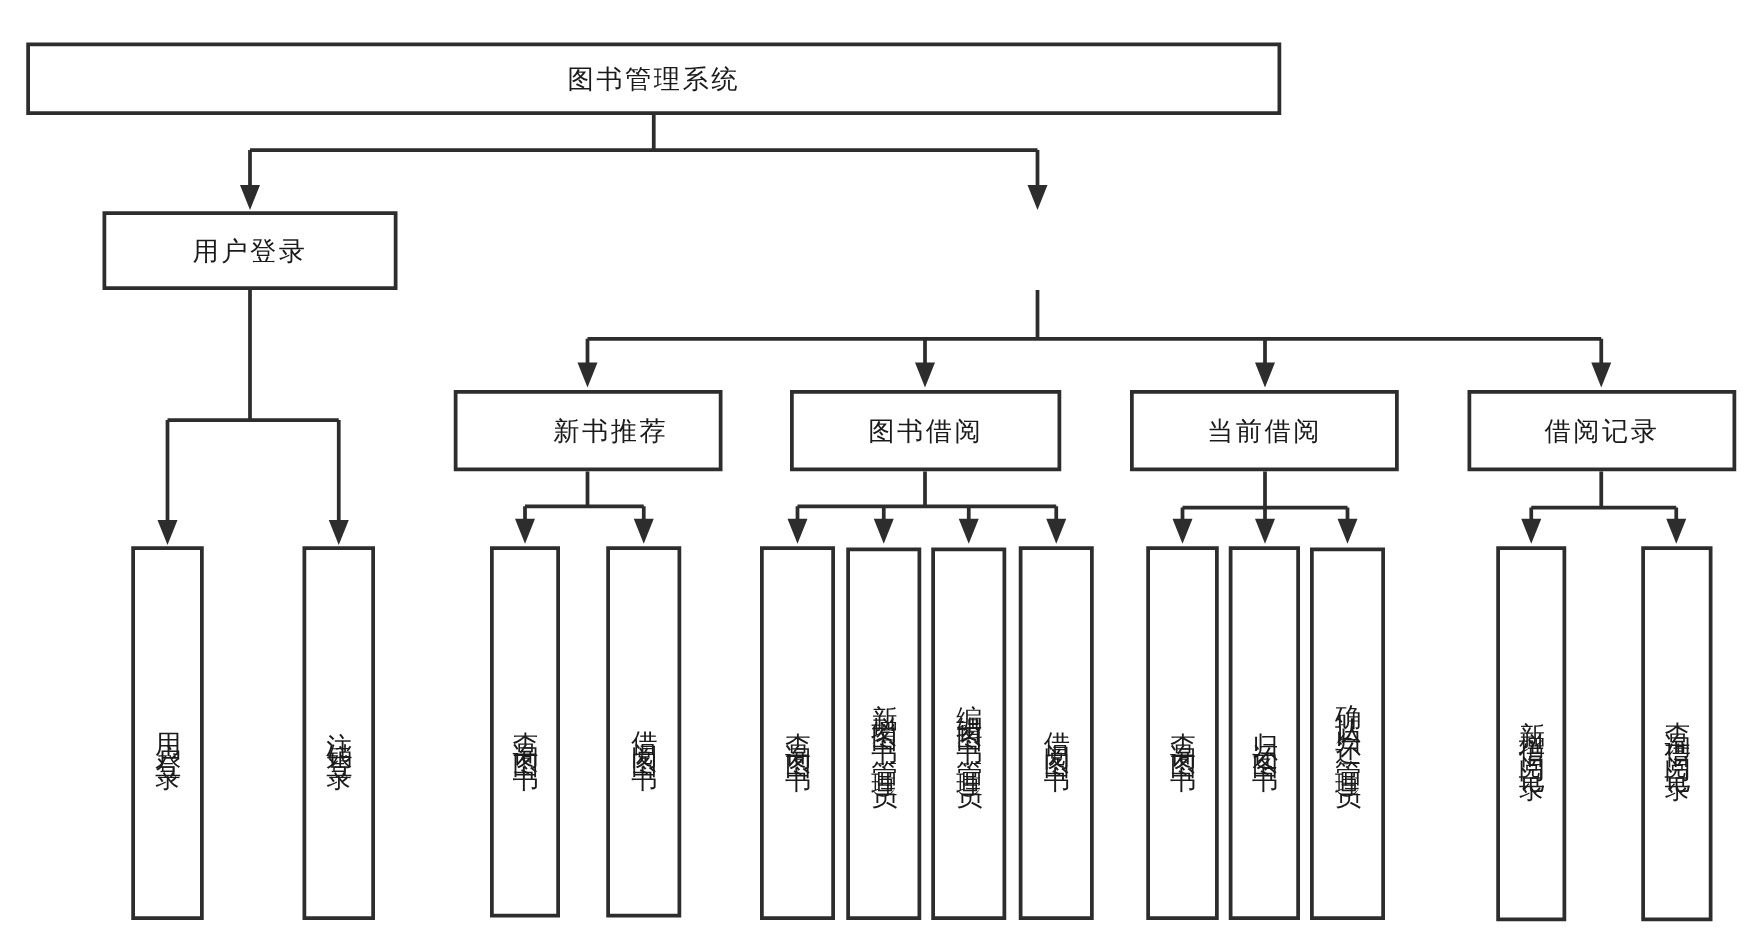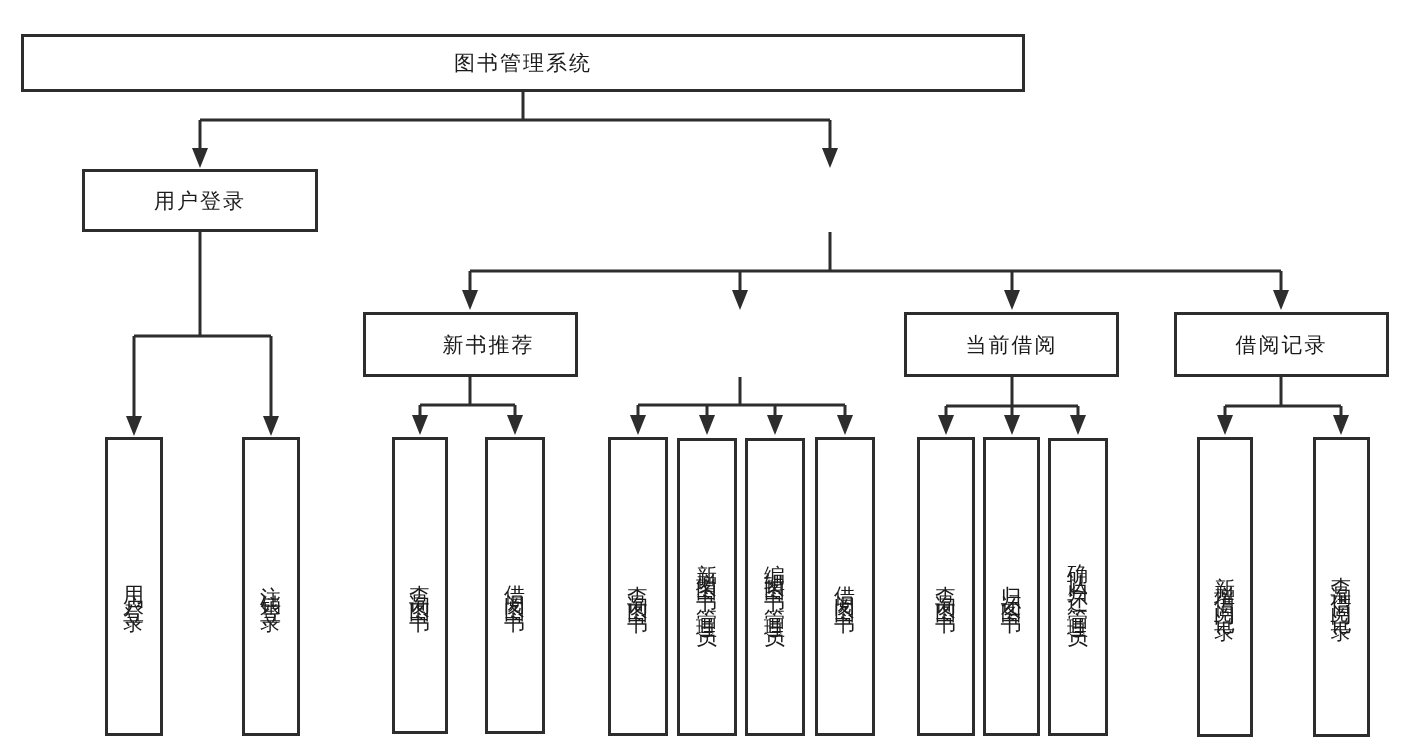--- a/index.html
+++ b/index.html
@@ -135,20 +135,23 @@
     <span>图书管理系统</span>
   </div>
 
   <div class="box h" style="left:82px; top:169px; width:236px; height:63px;">
     <span>用户登录</span>
   </div>
 
   <div class="box h" style="left:363px; top:312px; width:215px; height:65px;padding-left:36px;">
     <span>新书推荐</span>
   </div>
+  <div class="box h" style="left:632px; top:312px; width:217px; height:65px;">
+    <span>图书借阅</span>
+  </div>
   <div class="box h" style="left:904px; top:312px; width:215px; height:65px;">
     <span>当前借阅</span>
   </div>
   <div class="box h" style="left:1174px; top:312px; width:215px; height:65px;">
     <span>借阅记录</span>
   </div>
 
   <div class="box v" style="left:105px; top:437px; width:58px; height:299px;">
     <span>用户登录</span>
   </div>

